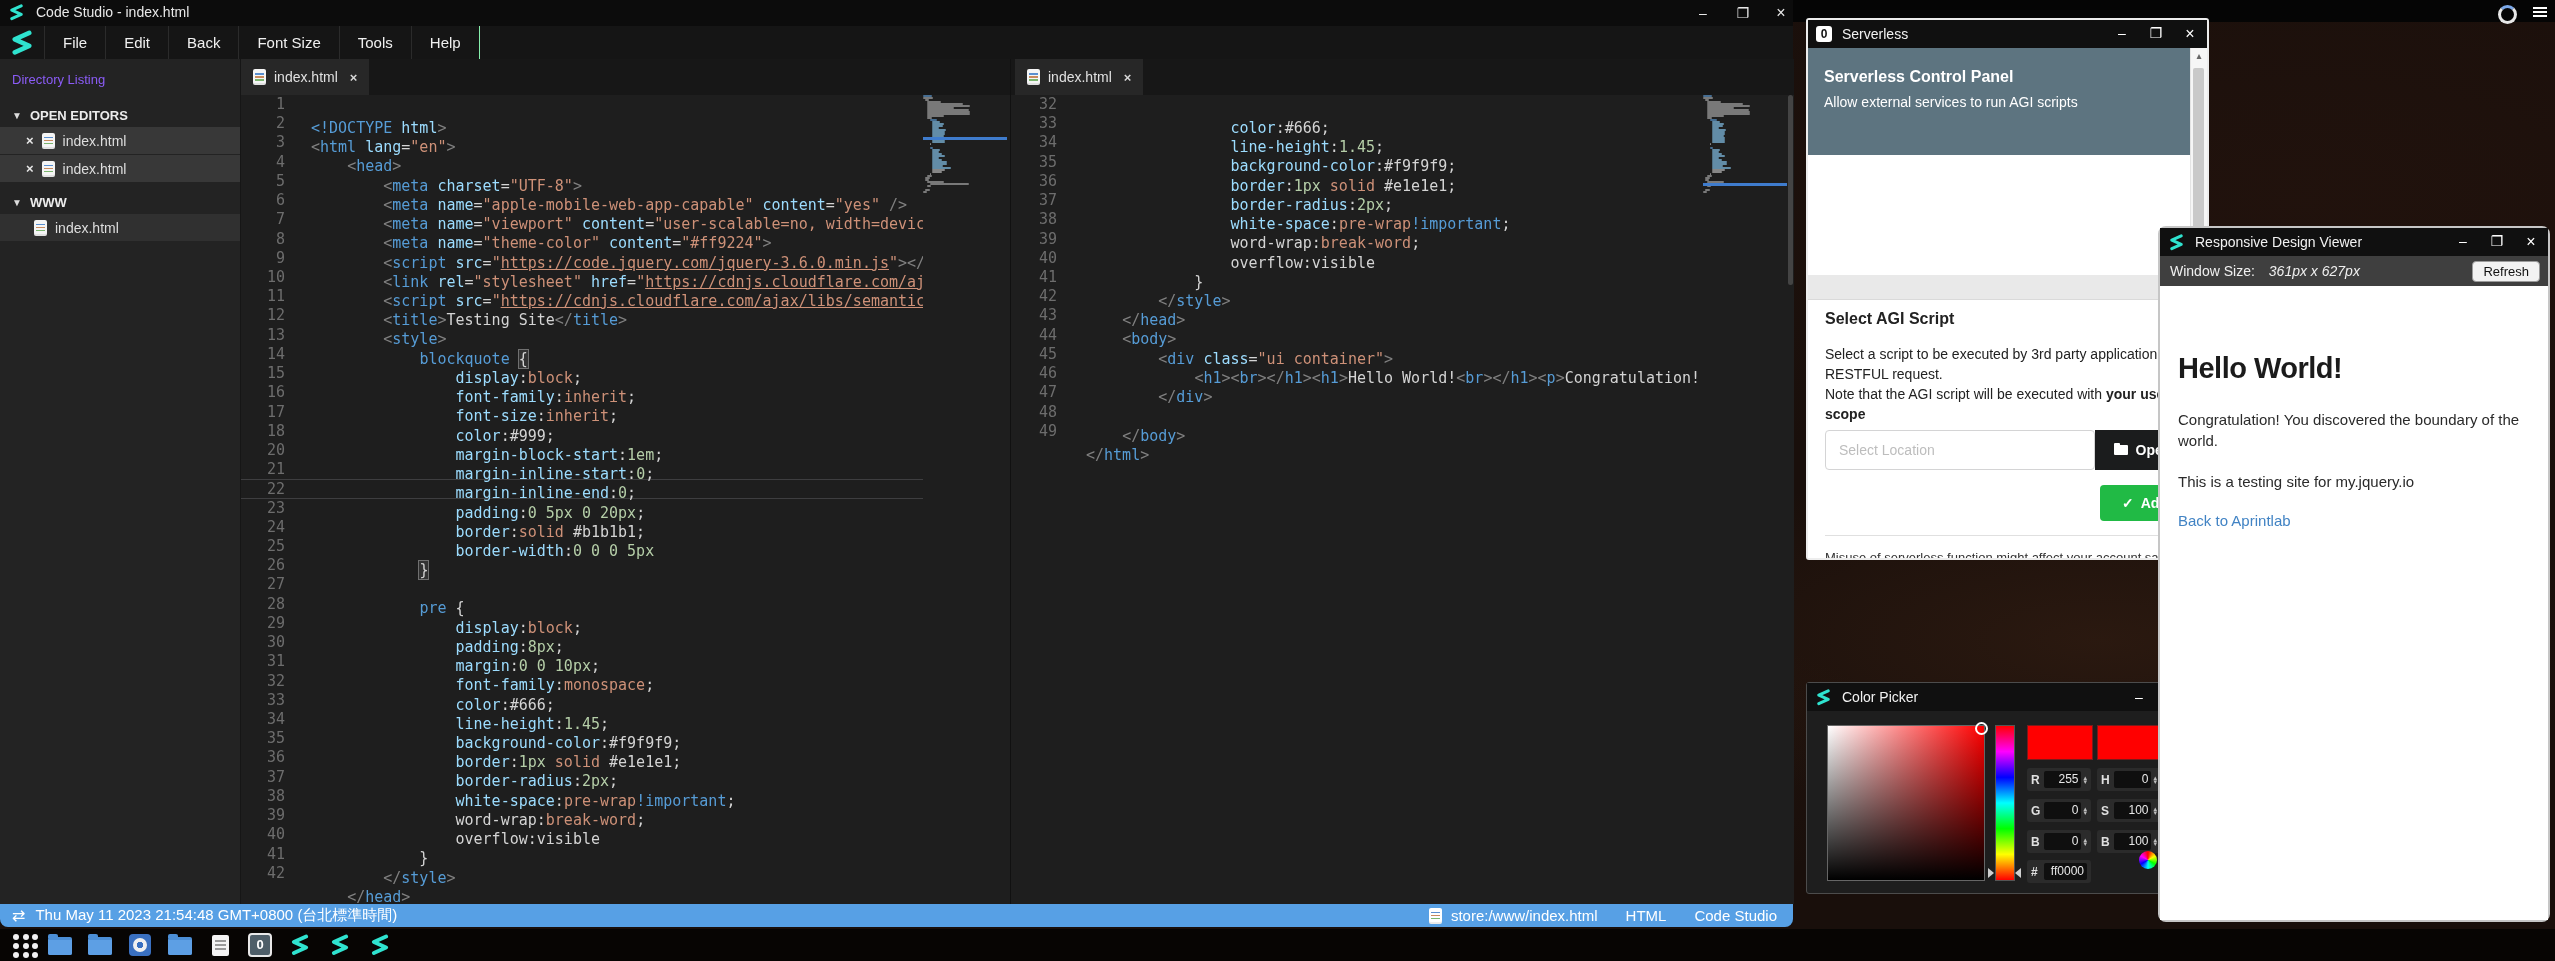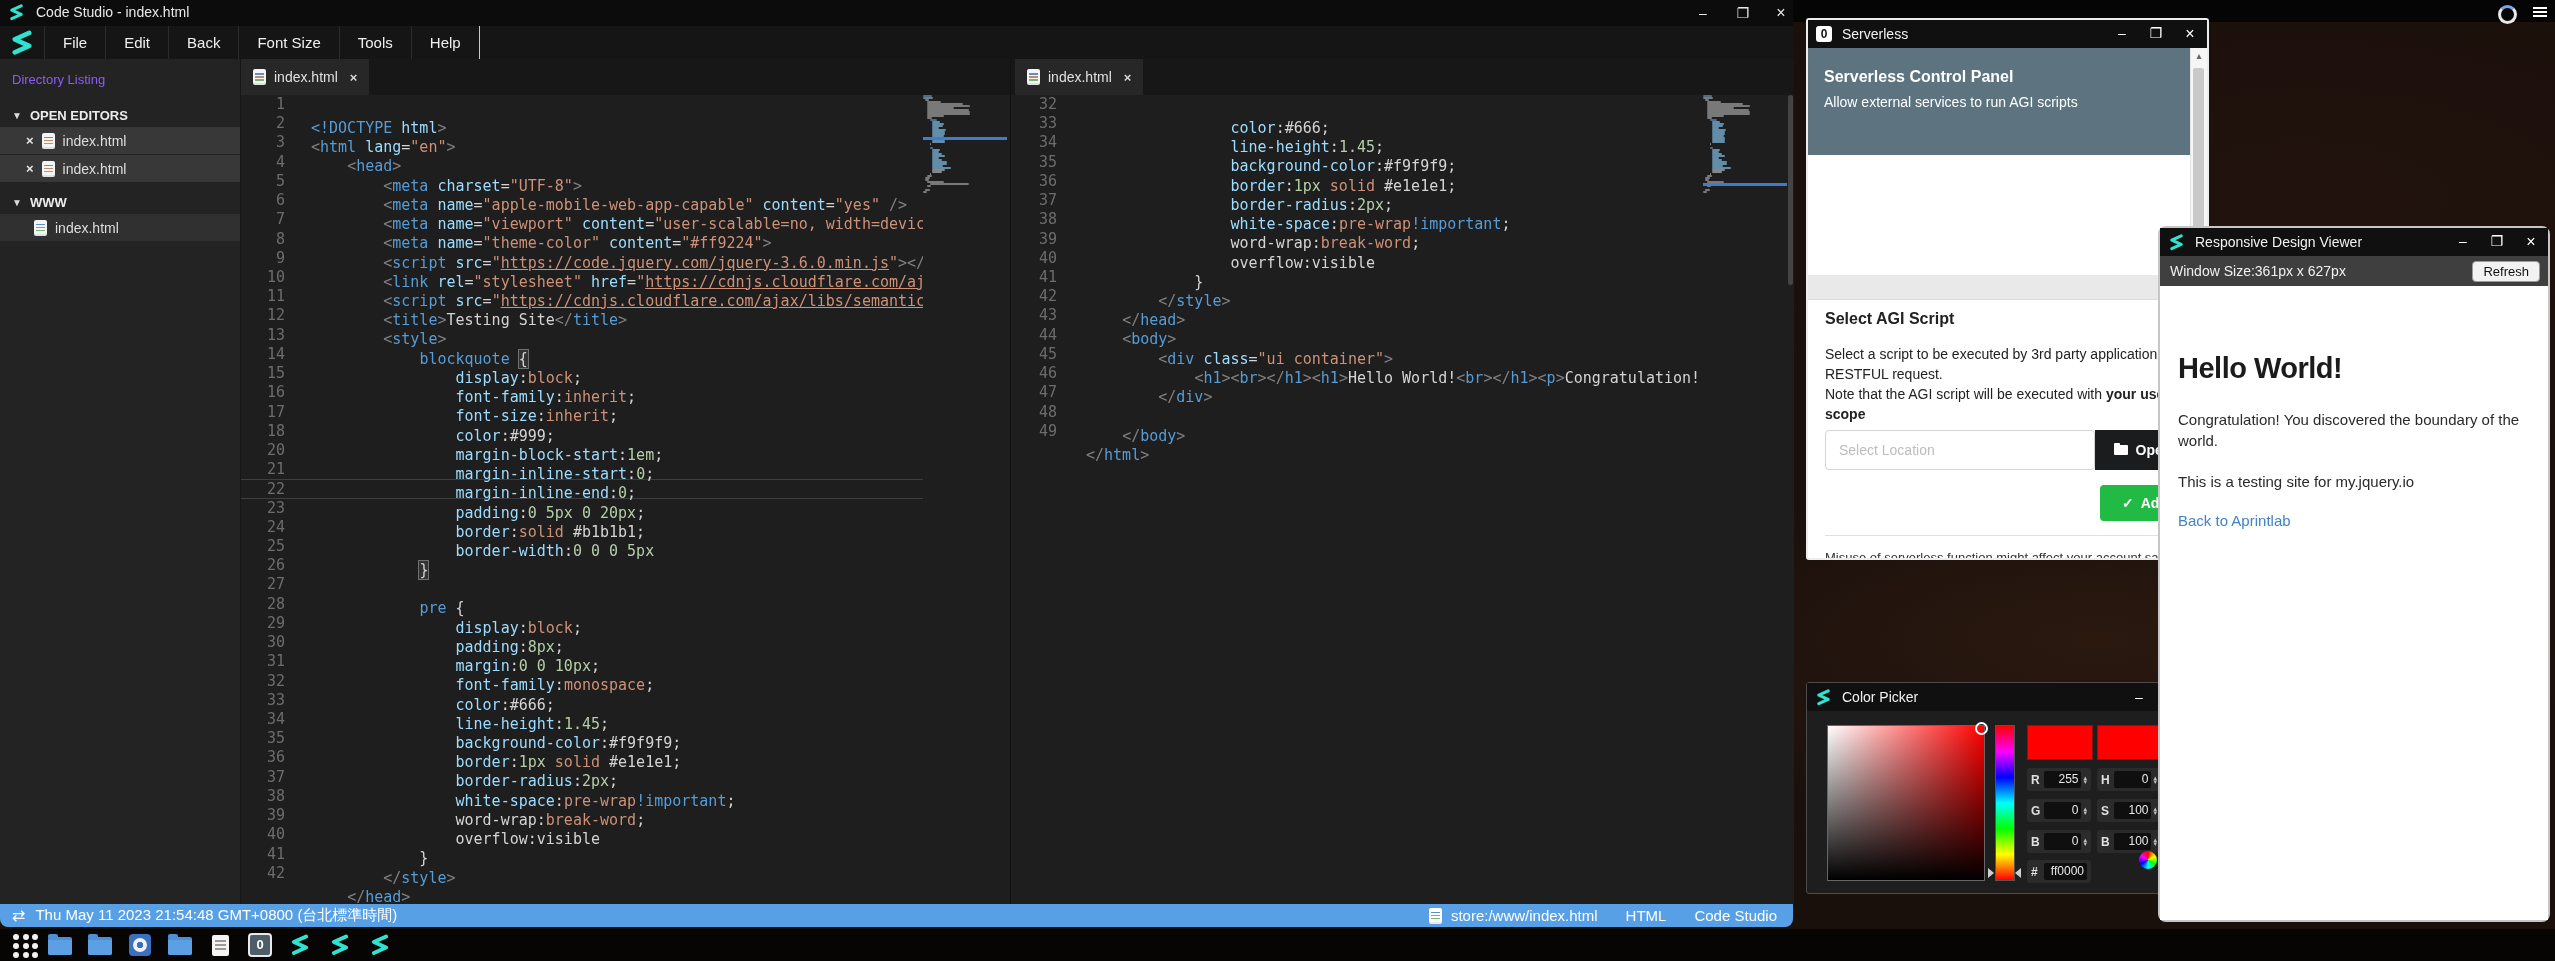--- a/index.html
+++ b/index.html
@@ -158,21 +158,21 @@
                text-align:right;padding:0 3px;line-height:17px;}
   .cp-row .sp{color:#bdbdbd;font-size:7px;line-height:4px;margin-left:2px;display:flex;flex-direction:column;}
   #cp-wheel{position:absolute;left:332px;top:168px;width:18px;height:18px;border-radius:50%;
             background:conic-gradient(#f00,#ff0,#0f0,#0ff,#00f,#f0f,#f00);}
   
   #rv{left:2158px;top:226px;width:392px;height:696px;background:#fff;border:2px solid #c6c6c6;
       box-sizing:border-box;border-radius:8px;}
   #rv-toolbar{position:absolute;left:0;top:28px;right:0;height:30px;background:#3f3f3f;display:flex;
               align-items:center;color:#f0f0f0;font-size:14px;}
   #rv-toolbar .lab{margin-left:10px;}
-  #rv-toolbar .val{}
+  #rv-toolbar .val{margin-left:14px;font-style:italic;}
   #rv-refresh{margin-left:auto;margin-right:8px;background:#f2f2f2;color:#111;font-size:13px;
               border:1px solid #9a9a9a;border-radius:4px;padding:2px 10px;}
   #rv-content{position:absolute;left:0;top:58px;right:0;bottom:0;background:#fff;color:#1b1b1b;overflow:hidden;}
   #rv-h1{margin:66px 0 0 18px;font-size:29px;font-weight:bold;letter-spacing:-.5px;}
   #rv-p1{margin:24px 18px 0;font-size:15px;line-height:21px;color:#2a2a2a;}
   #rv-p2{margin:22px 18px 0;font-size:15px;color:#2a2a2a;}
   #rv-link{margin:22px 18px 0;font-size:15px;color:#4183c4;}
 </style>
 </head>
 <body>

